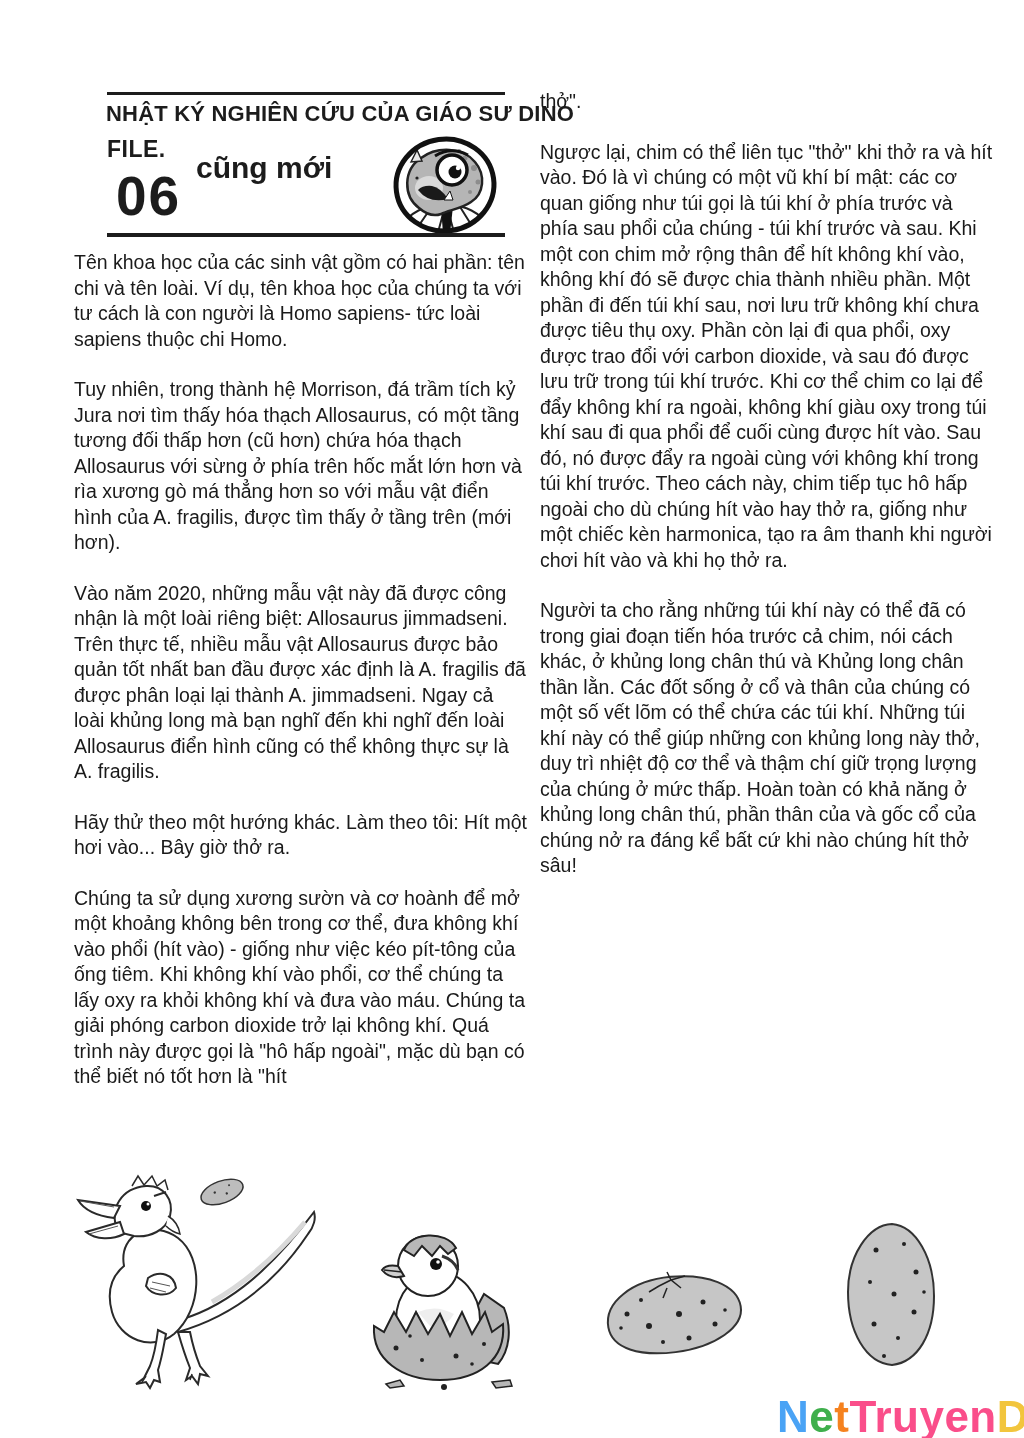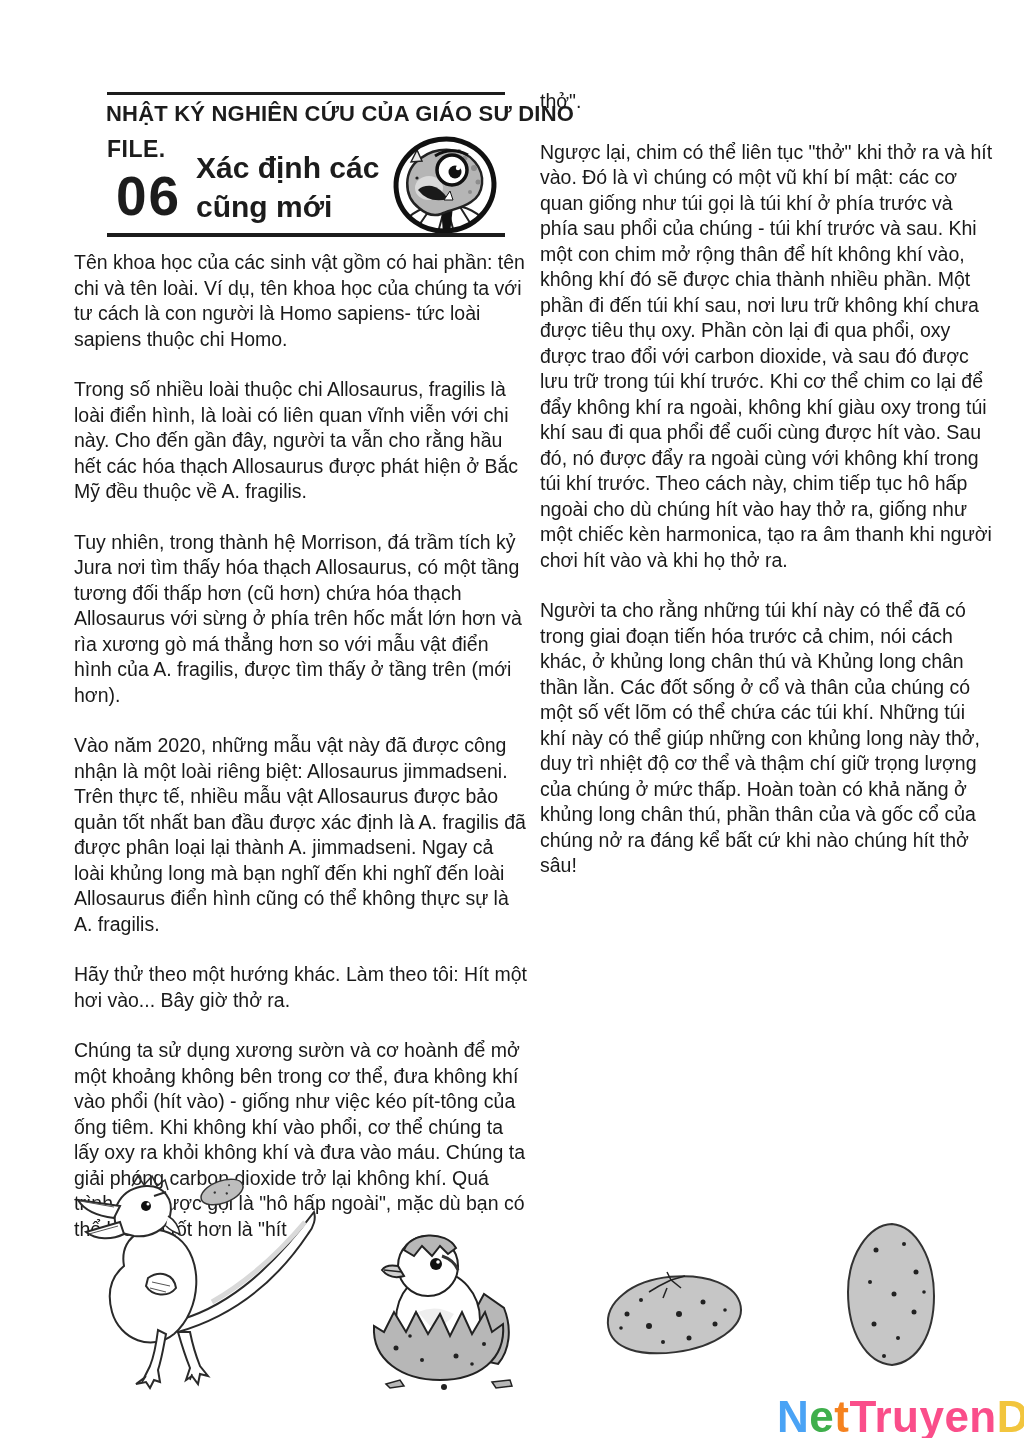--- a/index.html
+++ b/index.html
@@ -25,21 +25,20 @@
 </style>
 </head>
 <body>
 
 <div class="abs rule" style="left:107px;top:92px;width:398px;height:3px;"></div>
 
 <div class="abs series-title">NHẬT KÝ NGHIÊN CỨU CỦA GIÁO SƯ DINO</div>
 <div class="abs file-label">FILE.</div>
 <div class="abs file-number">06</div>
 <div class="abs episode-title">
-  <div>Xác định các</div>
   <div>cũng mới</div>
 </div>
 
 <div class="abs" style="left:391px;top:134px;width:108px;height:102px;">
   <svg width="108" height="102" viewBox="0 0 108 102">
     <defs>
         <clipPath id="mclip">
           <ellipse cx="54" cy="51" rx="49" ry="46" transform="rotate(-8 54 51)"></ellipse>
         </clipPath>
       </defs>
@@ -72,21 +71,20 @@
       <polygon points="53,66 59,57 62,66" fill="#ffffff" stroke="#111" stroke-width="1"></polygon>
     </g>
     <ellipse cx="54" cy="51" rx="49" ry="46" transform="rotate(-8 54 51)" fill="none" stroke="#111" stroke-width="5"></ellipse>
   </svg>
 </div>
 
 <div class="abs rule" style="left:107px;top:233px;width:398px;height:4px;"></div>
 
 <div id="left-col" class="abs col">
     <p>Tên khoa học của các sinh vật gồm có hai phần: tên chi và tên loài. Ví dụ, tên khoa học của chúng ta với tư cách là con người là Homo sapiens- tức loài sapiens thuộc chi Homo.</p>
-    <p>Trong số nhiều loài thuộc chi Allosaurus, fragilis là loài điển hình, là loài có liên quan vĩnh viễn với chi này. Cho đến gần đây, người ta vẫn cho rằng hầu hết các hóa thạch Allosaurus được phát hiện ở Bắc Mỹ đều thuộc về A. fragilis.</p>
     <p>Tuy nhiên, trong thành hệ Morrison, đá trầm tích kỷ Jura nơi tìm thấy hóa thạch Allosaurus, có một tầng tương đối thấp hơn (cũ hơn) chứa hóa thạch Allosaurus với sừng ở phía trên hốc mắt lớn hơn và rìa xương gò má thẳng hơn so với mẫu vật điển hình của A. fragilis, được tìm thấy ở tầng trên (mới hơn).</p>
     <p>Vào năm 2020, những mẫu vật này đã được công nhận là một loài riêng biệt: Allosaurus jimmadseni. Trên thực tế, nhiều mẫu vật Allosaurus được bảo quản tốt nhất ban đầu được xác định là A. fragilis đã được phân loại lại thành A. jimmadseni. Ngay cả loài khủng long mà bạn nghĩ đến khi nghĩ đến loài Allosaurus điển hình cũng có thể không thực sự là A. fragilis.</p>
     <p>Hãy thử theo một hướng khác. Làm theo tôi: Hít một hơi vào... Bây giờ thở ra.</p>
     <p>Chúng ta sử dụng xương sườn và cơ hoành để mở một khoảng không bên trong cơ thể, đưa không khí vào phổi (hít vào) - giống như việc kéo pít-tông của ống tiêm. Khi không khí vào phổi, cơ thể chúng ta lấy oxy ra khỏi không khí và đưa vào máu. Chúng ta giải phóng carbon dioxide trở lại không khí. Quá trình này được gọi là "hô hấp ngoài", mặc dù bạn có thể biết nó tốt hơn là "hít</p>
   </div>
 <div id="right-col" class="abs col">
     <p>thở".</p>
     <p>Ngược lại, chim có thể liên tục "thở" khi thở ra và hít vào. Đó là vì chúng có một vũ khí bí mật: các cơ quan giống như túi gọi là túi khí ở phía trước và phía sau phổi của chúng - túi khí trước và sau. Khi một con chim mở rộng thân để hít không khí vào, không khí đó sẽ được chia thành nhiều phần. Một phần đi đến túi khí sau, nơi lưu trữ không khí chưa được tiêu thụ oxy. Phần còn lại đi qua phổi, oxy được trao đổi với carbon dioxide, và sau đó được lưu trữ trong túi khí trước. Khi cơ thể chim co lại để đẩy không khí ra ngoài, không khí giàu oxy trong túi khí sau đi qua phổi để cuối cùng được hít vào. Sau đó, nó được đẩy ra ngoài cùng với không khí trong túi khí trước. Theo cách này, chim tiếp tục hô hấp ngoài cho dù chúng hít vào hay thở ra, giống như một chiếc kèn harmonica, tạo ra âm thanh khi người chơi hít vào và khi họ thở ra.</p>
     <p>Người ta cho rằng những túi khí này có thể đã có trong giai đoạn tiến hóa trước cả chim, nói cách khác, ở khủng long chân thú và Khủng long chân thần lằn. Các đốt sống ở cổ và thân của chúng có một số vết lõm có thể chứa các túi khí. Những túi khí này có thể giúp những con khủng long này thở, duy trì nhiệt độ cơ thể và thậm chí giữ trọng lượng của chúng ở mức thấp. Hoàn toàn có khả năng ở khủng long chân thú, phần thân của và gốc cổ của chúng nở ra đáng kể bất cứ khi nào chúng hít thở sâu!</p>
   </div>

